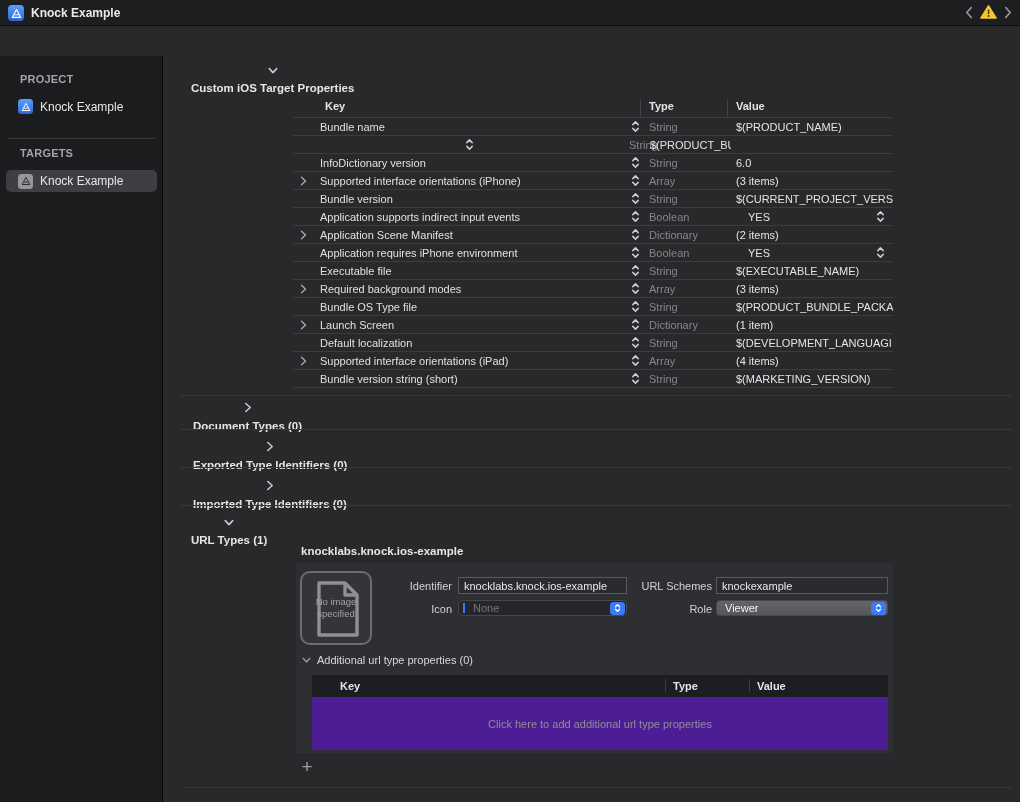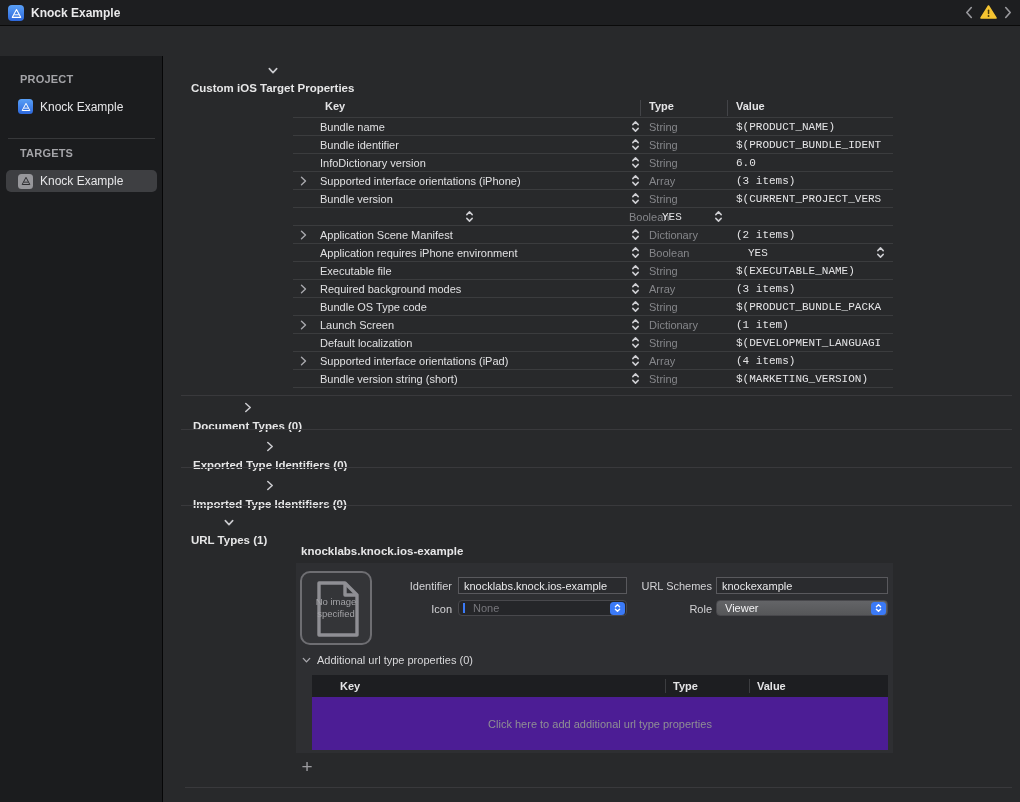--- a/index.html
+++ b/index.html
@@ -45,21 +45,21 @@
   .v-sep { position:absolute; width:1px; height:16px; background:#434448; }
   .prop-table { position:absolute; left:293px; top:117px; width:600px; border-bottom:1px solid #3b3c3e; }
   .prop-row { display:grid; grid-template-columns:20px 1fr 20px 86px 162px; height:18px;
     border-top:1px solid #3b3c3e; align-items:center; }
   .prop-row .disc { display:flex; justify-content:center; }
   .prop-row .key { font-size:11px; font-weight:500; color:#e0e0e2; padding-left:7px;
     white-space:nowrap; overflow:hidden; }
   .prop-row .step { display:flex; justify-content:center; }
   .prop-row .type { font-size:11px; color:#85868a; padding-left:4px; }
   .prop-row .value { display:flex; align-items:center; font-size:11px; color:#e4e4e6;
-    padding-left:5px; white-space:nowrap; overflow:hidden;font-family:Liberation Mono, monospace; }
+    padding-left:5px; white-space:nowrap; overflow:hidden; }
   .prop-row .value .vstep { margin-left:auto; margin-right:8px; flex:none; }
   .vpad { display:inline-block; width:12px; }
 
   
   .url-item-title { position:absolute; left:301px; top:545px; font-size:11.5px; font-weight:700; color:#e6e6e7; }
   .url-panel { position:absolute; left:296px; top:563px; width:597px; height:190px; background:#2e2f32; }
   .img-well { position:absolute; left:4px; top:8px; width:72px; height:74px; background:#343538;
     border:2px solid #6e6e72; border-radius:10px; display:flex; align-items:center; justify-content:center; }
   .img-well .doc { position:absolute; left:14px; top:7px; }
   .img-well .noimg { position:relative; width:48px; text-align:center; font-size:9.5px; line-height:1.25;
@@ -173,21 +173,20 @@
 
           <span>$(PRODUCT_NAME)</span>
 
         </span>
       </div>
 
       <div class="prop-row">
         <span class="disc">
           
         </span>
-        <span class="key">Bundle identifier</span>
         <span class="step">
           <svg width="9" height="13" viewBox="0 0 9 13">
             <path d="M1.8 4.6 L4.5 1.9 L7.2 4.6" fill="none" stroke="#cfcfd3" stroke-width="1.5" stroke-linecap="round" stroke-linejoin="round"></path>
             <path d="M1.8 8.4 L4.5 11.1 L7.2 8.4" fill="none" stroke="#cfcfd3" stroke-width="1.5" stroke-linecap="round" stroke-linejoin="round"></path>
           </svg>
         </span>
         <span class="type">String</span>
         <span class="value">
 
           <span>$(PRODUCT_BUNDLE_IDENT</span>
@@ -251,20 +250,21 @@
 
           <span>$(CURRENT_PROJECT_VERS</span>
 
         </span>
       </div>
 
       <div class="prop-row">
         <span class="disc">
           
         </span>
+        <span class="key">Application supports indirect input events</span>
         <span class="step">
           <svg width="9" height="13" viewBox="0 0 9 13">
             <path d="M1.8 4.6 L4.5 1.9 L7.2 4.6" fill="none" stroke="#cfcfd3" stroke-width="1.5" stroke-linecap="round" stroke-linejoin="round"></path>
             <path d="M1.8 8.4 L4.5 11.1 L7.2 8.4" fill="none" stroke="#cfcfd3" stroke-width="1.5" stroke-linecap="round" stroke-linejoin="round"></path>
           </svg>
         </span>
         <span class="type">Boolean</span>
         <span class="value">
           <span class="vpad"></span>
           <span>YES</span>
@@ -355,21 +355,21 @@
 
           <span>(3 items)</span>
 
         </span>
       </div>
 
       <div class="prop-row">
         <span class="disc">
           
         </span>
-        <span class="key">Bundle OS Type code</span>
+        <span class="key">Bundle OS Type file</span>
         <span class="step">
           <svg width="9" height="13" viewBox="0 0 9 13">
             <path d="M1.8 4.6 L4.5 1.9 L7.2 4.6" fill="none" stroke="#cfcfd3" stroke-width="1.5" stroke-linecap="round" stroke-linejoin="round"></path>
             <path d="M1.8 8.4 L4.5 11.1 L7.2 8.4" fill="none" stroke="#cfcfd3" stroke-width="1.5" stroke-linecap="round" stroke-linejoin="round"></path>
           </svg>
         </span>
         <span class="type">String</span>
         <span class="value">
 
           <span>$(PRODUCT_BUNDLE_PACKA</span>

